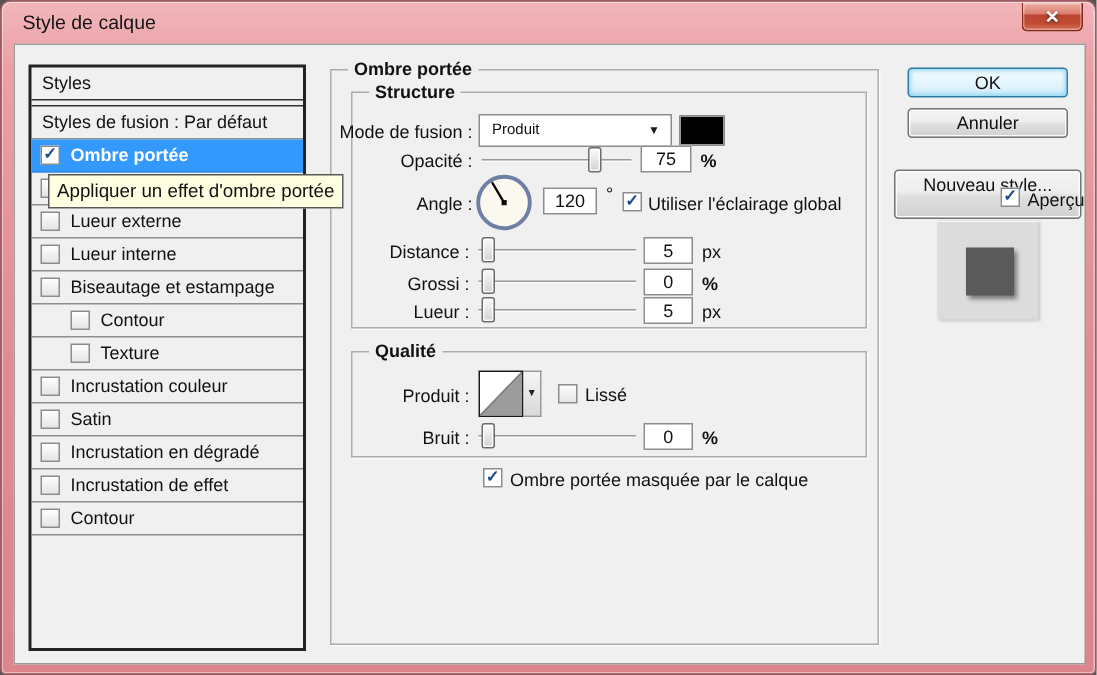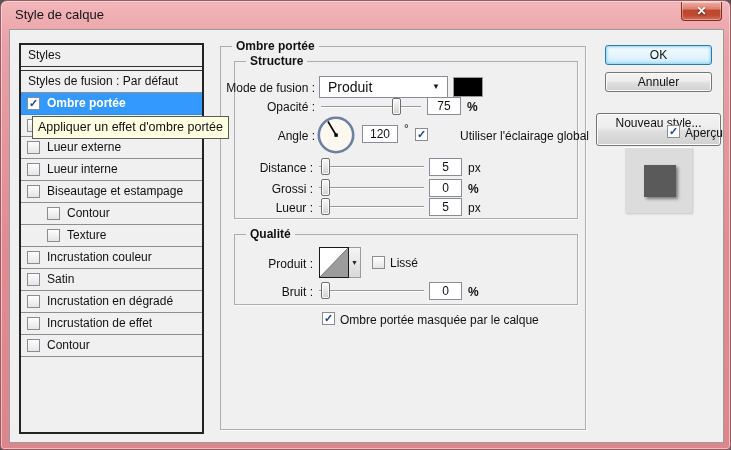--- a/index.html
+++ b/index.html
@@ -68,21 +68,21 @@
     background:linear-gradient(180deg,#f4f4f4 0%,#ededed 45%,#dfdfdf 55%,#d0d0d0 100%);
     font-size:12px; color:#111; text-align:center;
     box-shadow: inset 0 0 0 1px #fbfbfb; cursor:default;
   }
   .btn.default {
     border-color:#2d7aa8;
     background:linear-gradient(180deg,#f5fbfe 0%,#e4f5fd 55%,#cdeafa 100%);
     box-shadow: inset 0 0 3px 1px #8ad5f3;
   }
   .combo { position:absolute; background:#fff; border:1px solid #898c92; }
-  .combo .val { position:absolute; left:8px; top:0; line-height:20px; font-size:14px; color:#111; }
+  .combo .val { position:absolute; left:8px; top:0; line-height:20px; font-size:10px; color:#111; }
   .combo .arr { position:absolute; right:7px; top:0; line-height:20px; font-size:8px; color:#1a1a1a; }
   .tooltip {
     position:absolute; left:22px; top:86px; height:23px; z-index:40;
     background:#ffffe1; border:1px solid #5a5a5a; padding:3px 5px;
     font-size:12.5px; color:#111; white-space:nowrap;
   }
   .swatch { position:absolute; border:1px solid #9a9a9a; }
   .contour-thumb { position:absolute; width:30px; height:31px; background:#fff; border:1px solid #1a1a1a; }
   .contour-arrow { position:absolute; width:12px; height:31px; border:1px solid #9a9a9a; border-left:none;
     background:linear-gradient(180deg,#f5f5f5,#d9d9d9); font-size:7px; color:#222; text-align:center; line-height:30px; }
@@ -190,21 +190,21 @@
     <div style="position:absolute; left:306px; top:85px; width:40px; height:40px;">
       <svg width="40" height="40">
         <circle cx="20" cy="20" r="17.2" fill="#fbf9ef" stroke="#6e7fa3" stroke-width="2.6"></circle>
         <line x1="20" y1="20" x2="12" y2="6.5" stroke="#000" stroke-width="1.6"></line>
         <rect x="18.4" y="18.4" width="3.4" height="3.4" fill="#000"></rect>
       </svg>
     </div>
     <input class="numbox" style="left: 352px; top: 95px; width: 36px;" value="120">
     <span class="static-label" style="left:394px; top:92px;">°</span>
     <span class="cb" style="left:405px; top:98px; background:#fff;"><span>✓</span></span>
-    <span class="static-label" style="left:422px; top:99px;margin-left:28px;">Utiliser l'éclairage global</span>
+    <span class="static-label" style="left:422px; top:99px;">Utiliser l'éclairage global</span>
 
     <span class="row-label" style="left:210px; top:131px; width:93px;">Distance :</span>
     <div class="slider" style="left:309px; top:128px; width:105px;">
       <div class="track"></div>
       <div class="thumb" style="left:2px;"></div>
     </div>
     <input class="numbox" style="left: 419px; top: 128px; width: 33px;" value="5">
     <span class="static-label" style="left:458px; top:131px;">px</span>
 
     <span class="row-label" style="left:210px; top:152px; width:93px;">Grossi :</span>

